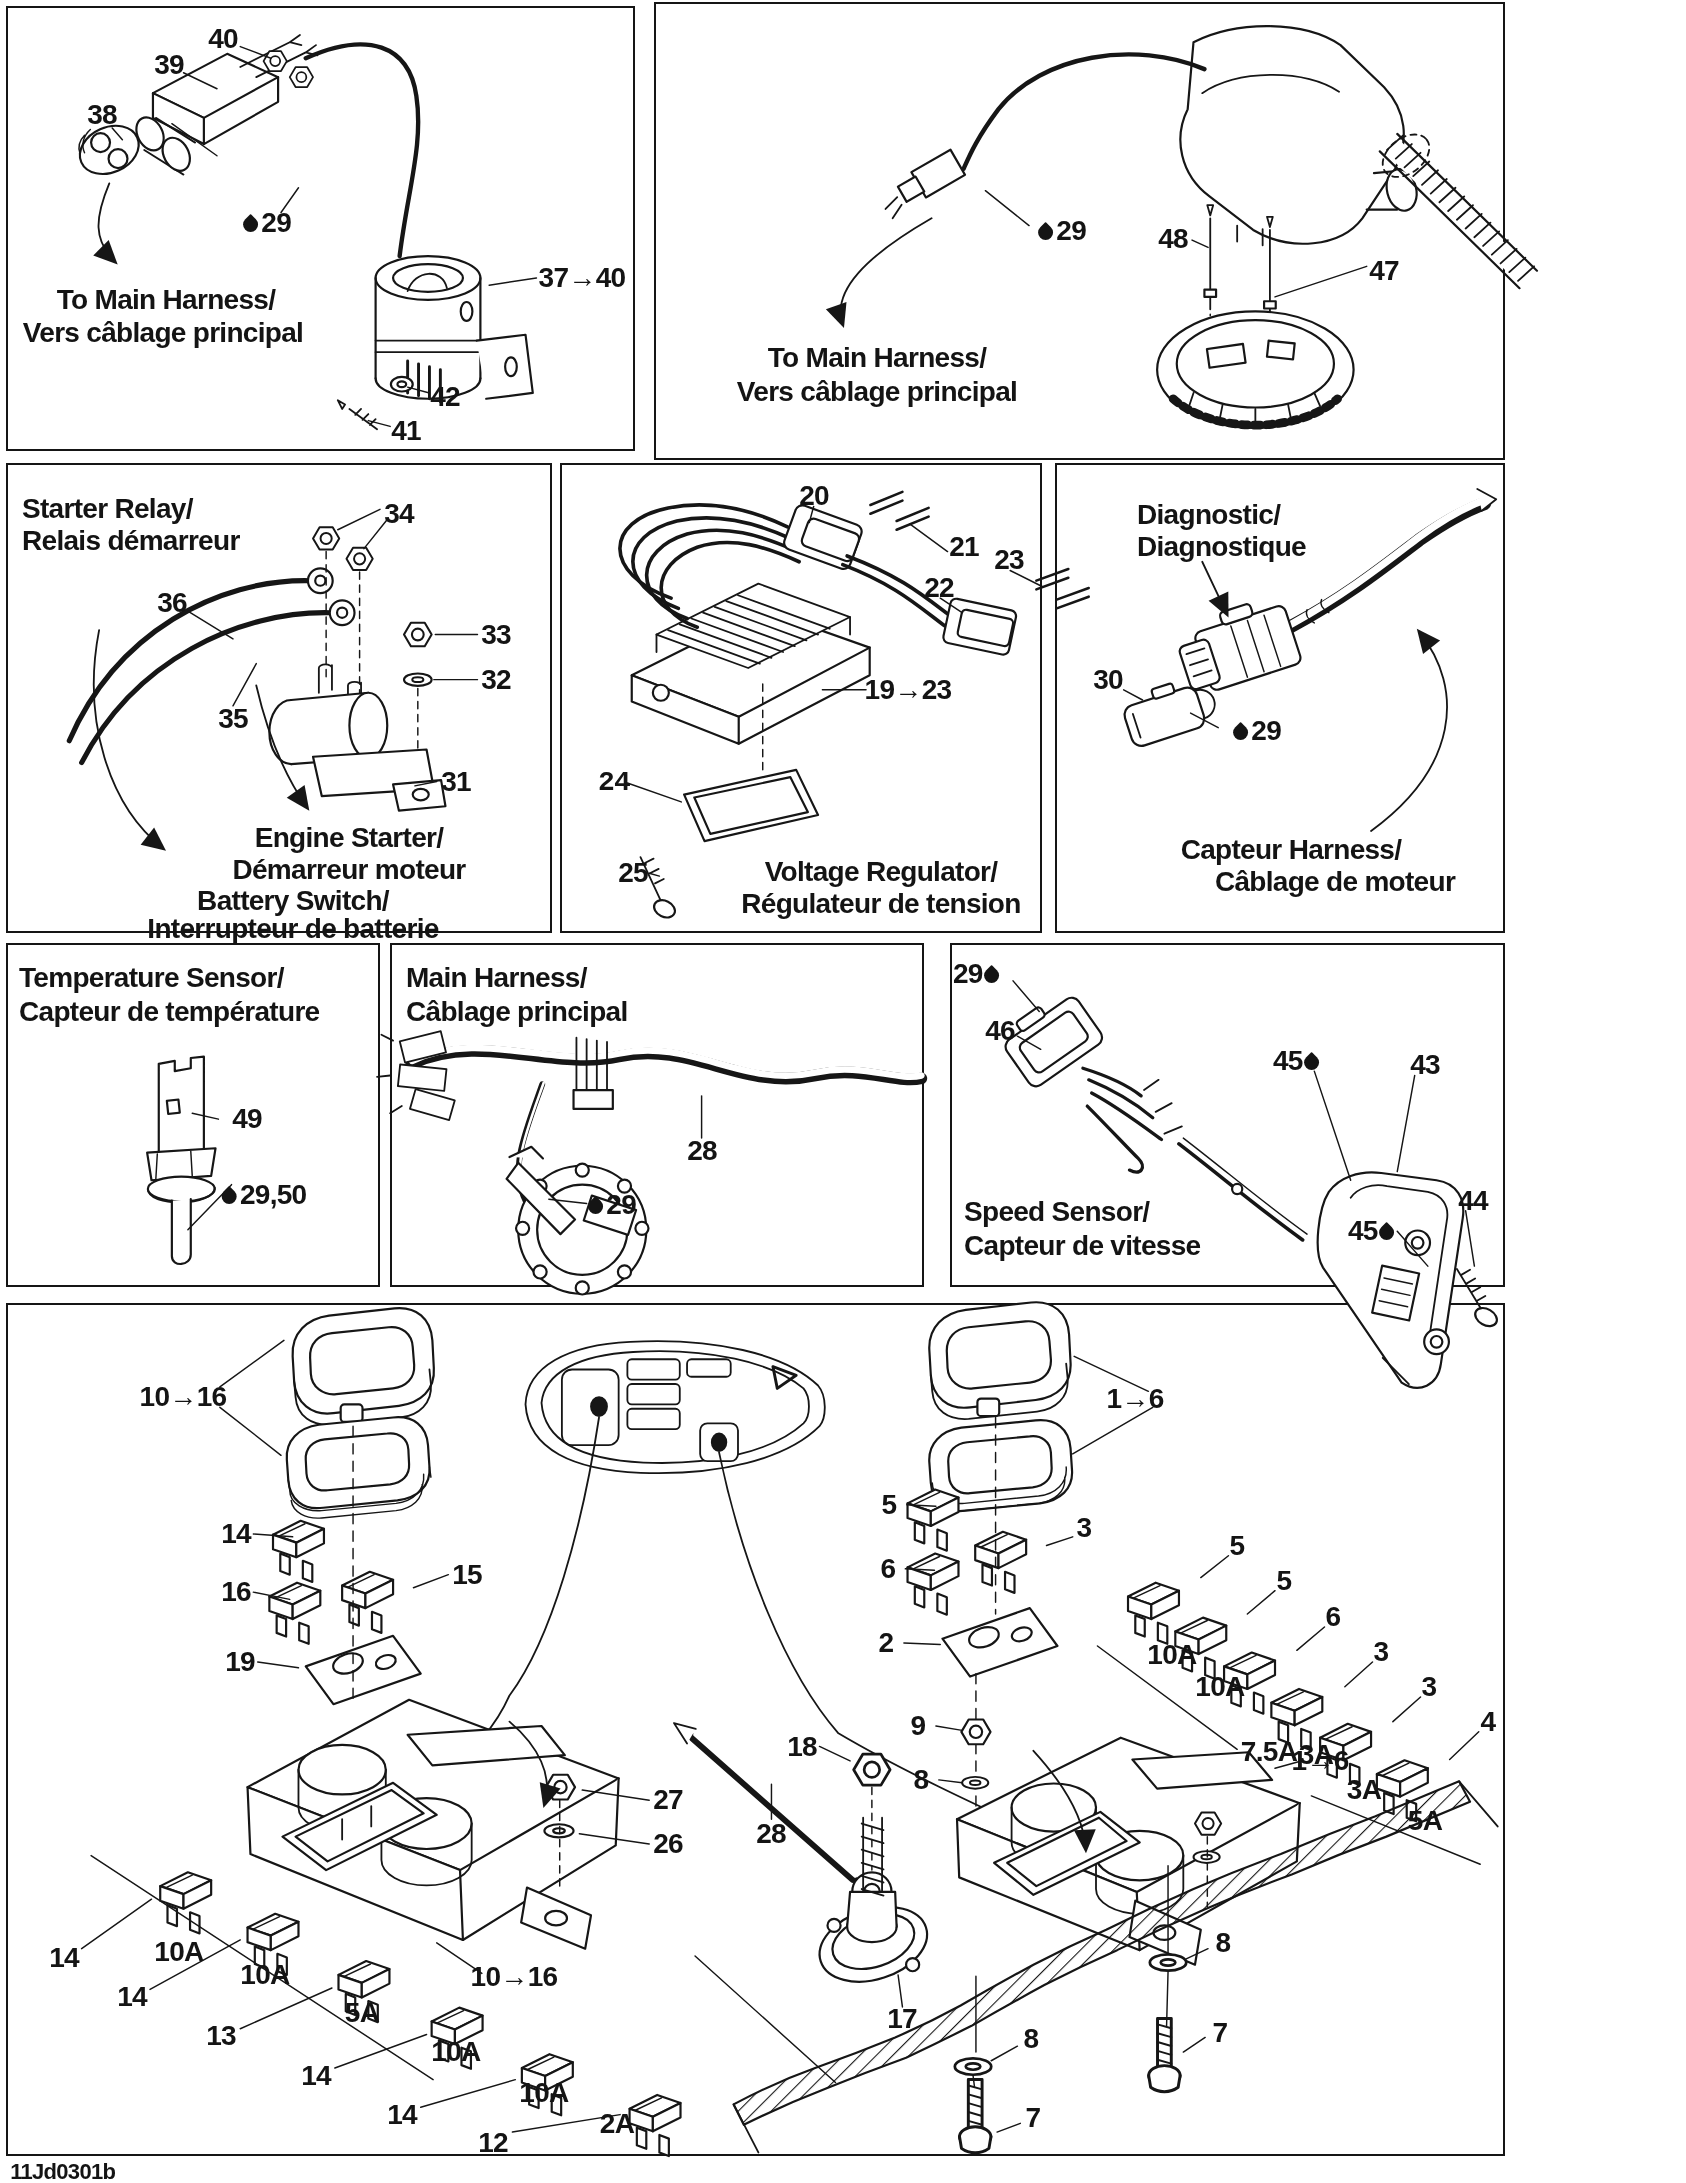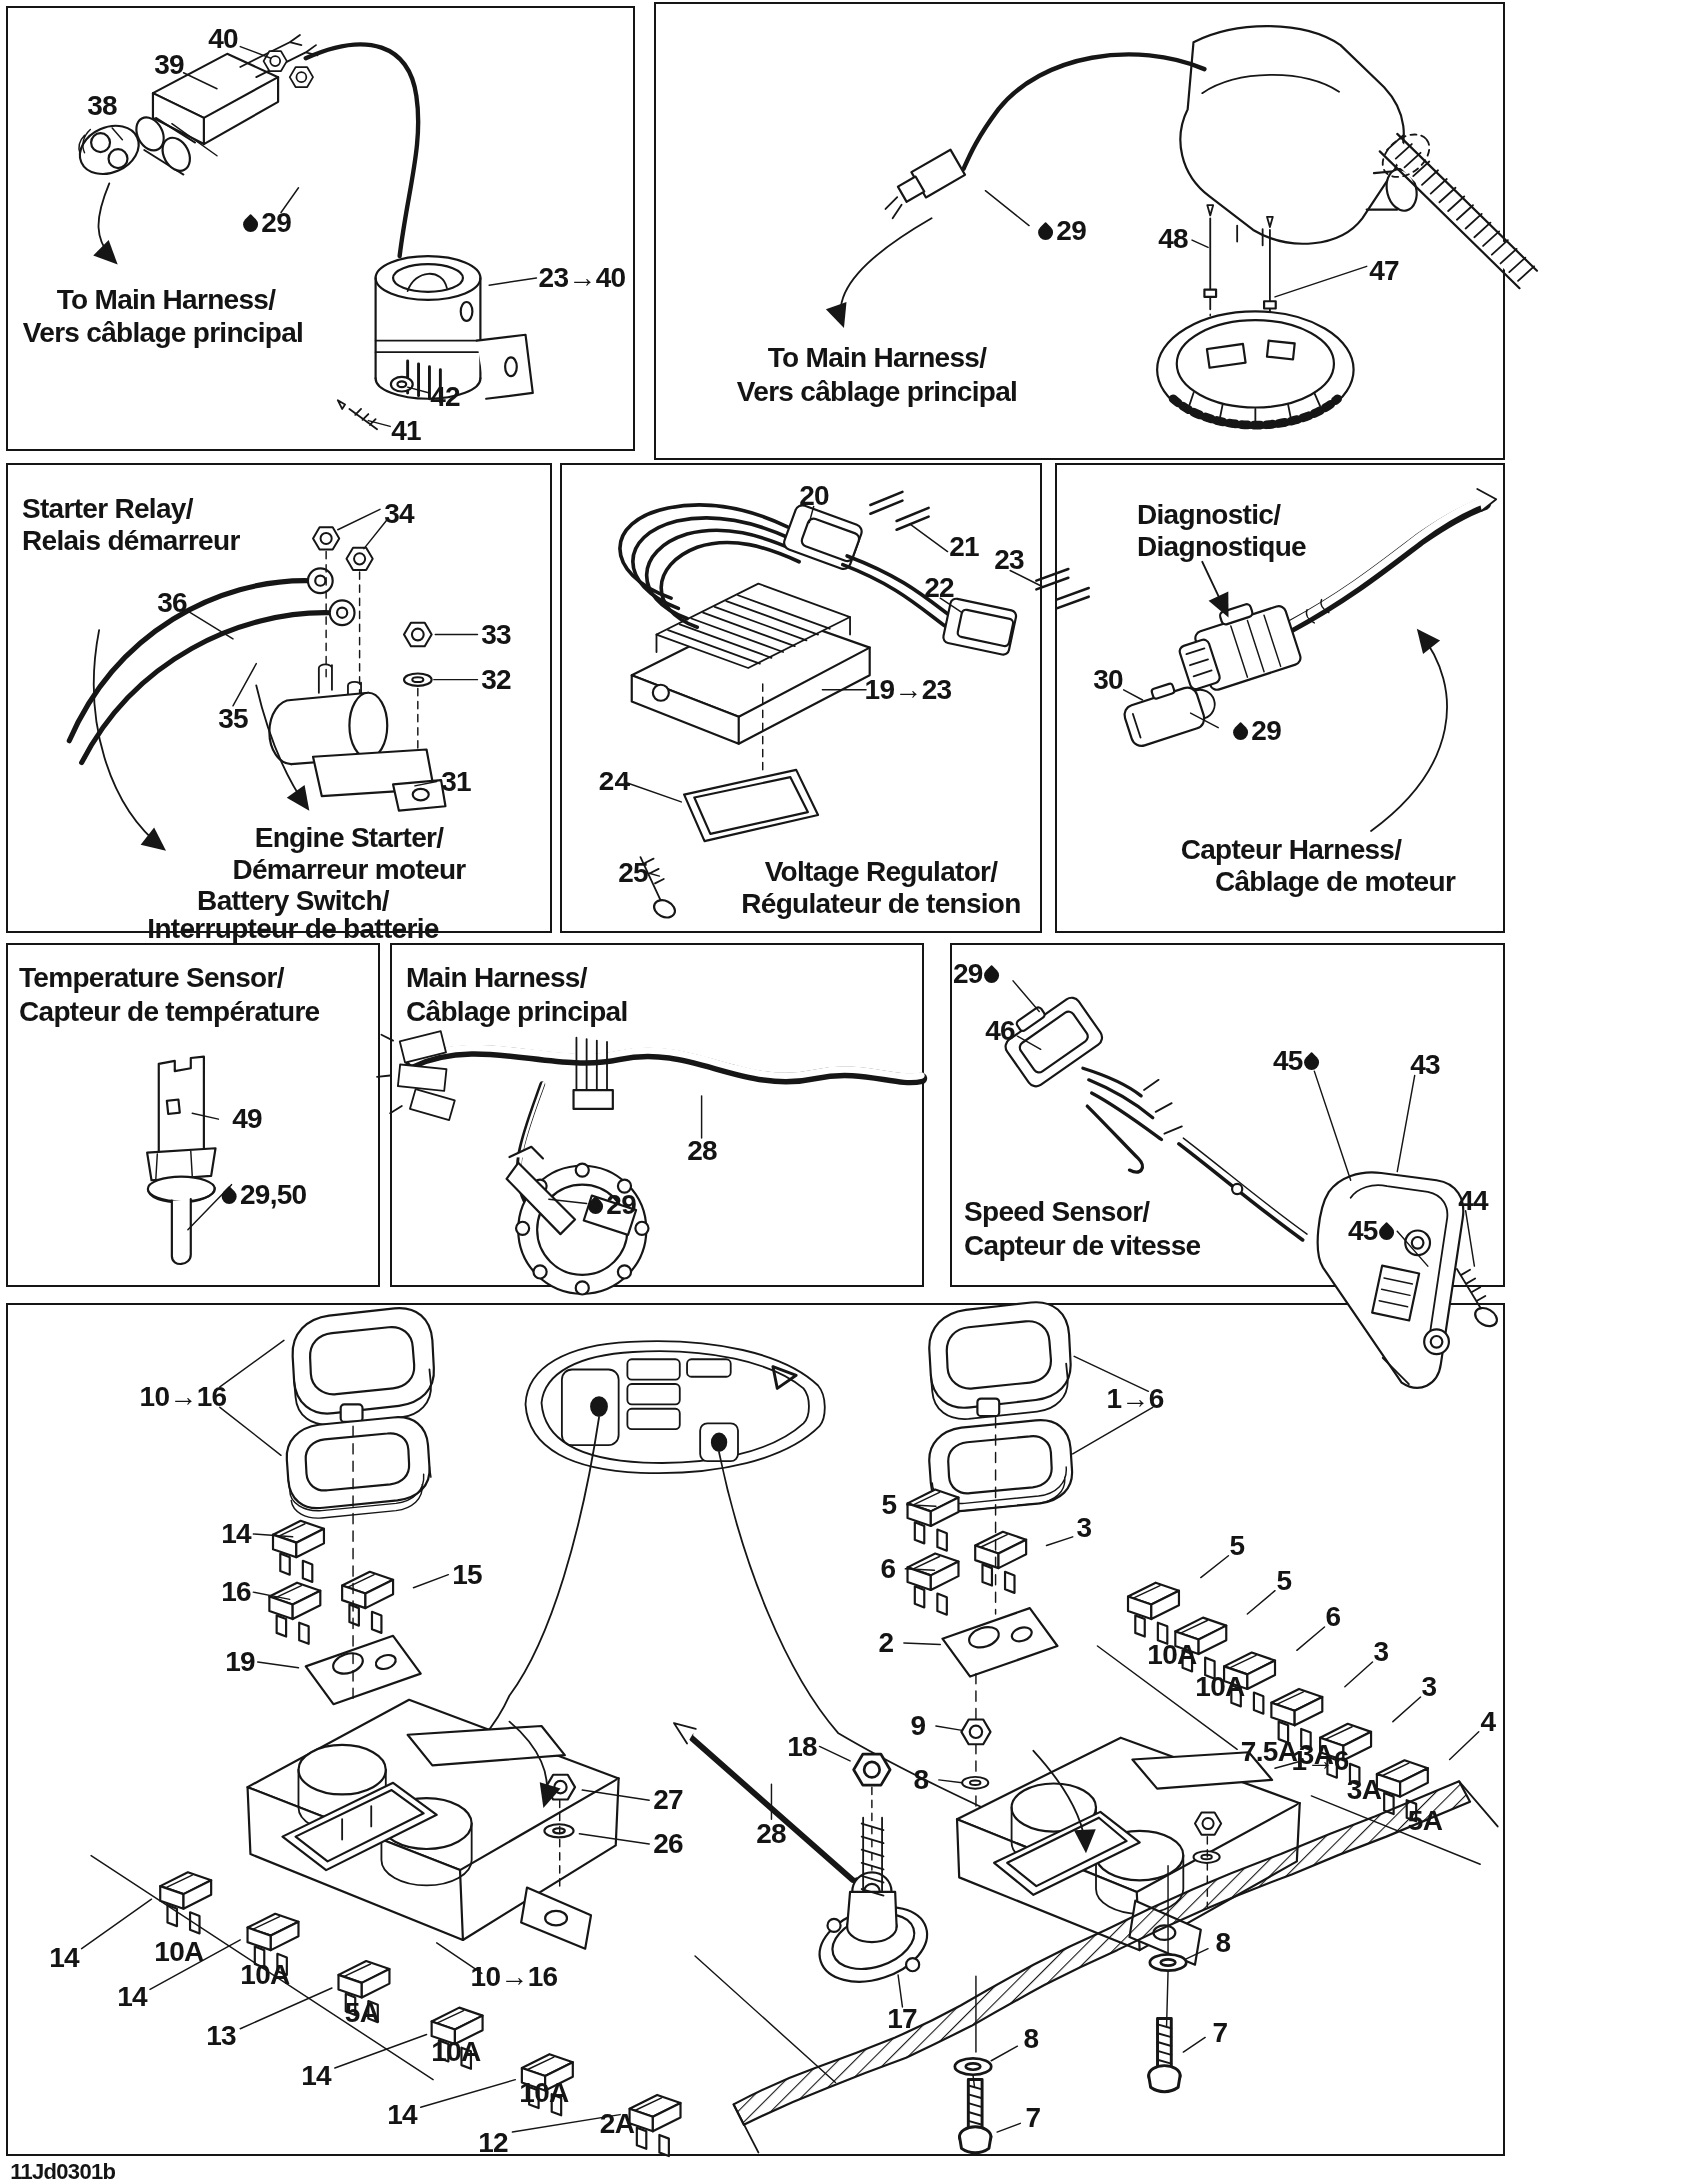--- a/index.html
+++ b/index.html
@@ -459,25 +459,25 @@
       <use href="#washer" transform="translate(1605,2697) scale(1.25)"></use>
       <use href="#screwv" transform="translate(1600,2836) scale(1.35)"></use>
       <path d="M1341,2716 L1341,2820 M1337,2852 L1339,2868 M1605,2564 L1605,2686 M1605,2710 L1603,2784" stroke-width="2"></path>
       <path d="M1286,2372 L1322,2378 M1290,2446 L1322,2450 M1126,2400 L1168,2420 M1060,2500 L1060,2452 M1398,2812 L1362,2832 M1402,2918 L1370,2930 M1660,2678 L1630,2692 M1656,2800 L1626,2820" stroke-width="2"></path>
     </g>
   </svg>
 
   <div id="label-layer">
       <div class="lbl" style="left: 223px; top: 39px;"><span>40</span></div>
       <div class="lbl" style="left: 169px; top: 65px;"><span>39</span></div>
-      <div class="lbl" style="left: 102px; top: 106px; text-align: center;"><span>38</span></div>
+      <div class="lbl" style="left: 102px; top: 115px; text-align: center;"><span>38</span></div>
       <div class="lbl" style="left: 266px; top: 223px;"><span class="drop"></span><span>29</span></div>
       <div class="lbl" style="left: 166px; top: 300px;"><span>To Main Harness/</span></div>
       <div class="lbl" style="left: 163px; top: 333px;"><span>Vers câblage principal</span></div>
-      <div class="lbl" style="left: 582px; top: 278px;"><span>23→40</span></div>
+      <div class="lbl" style="left: 582px; top: 278px;"><span>37→40</span></div>
       <div class="lbl" style="left: 445px; top: 397px;"><span>42</span></div>
       <div class="lbl" style="left: 406px; top: 431px;"><span>41</span></div>
       <div class="lbl" style="left: 1061px; top: 231px;"><span class="drop"></span><span>29</span></div>
       <div class="lbl" style="left: 1173px; top: 239px;"><span>48</span></div>
       <div class="lbl" style="left: 1384px; top: 271px;"><span>47</span></div>
       <div class="lbl" style="left: 877px; top: 358px;"><span>To Main Harness/</span></div>
       <div class="lbl" style="left: 877px; top: 392px;"><span>Vers câblage principal</span></div>
       <div class="lbl left" style="left: 22px; top: 509px;"><span>Starter Relay/</span></div>
       <div class="lbl left" style="left: 22px; top: 541px;"><span>Relais démarreur</span></div>
       <div class="lbl" style="left: 399px; top: 514px;"><span>34</span></div>

